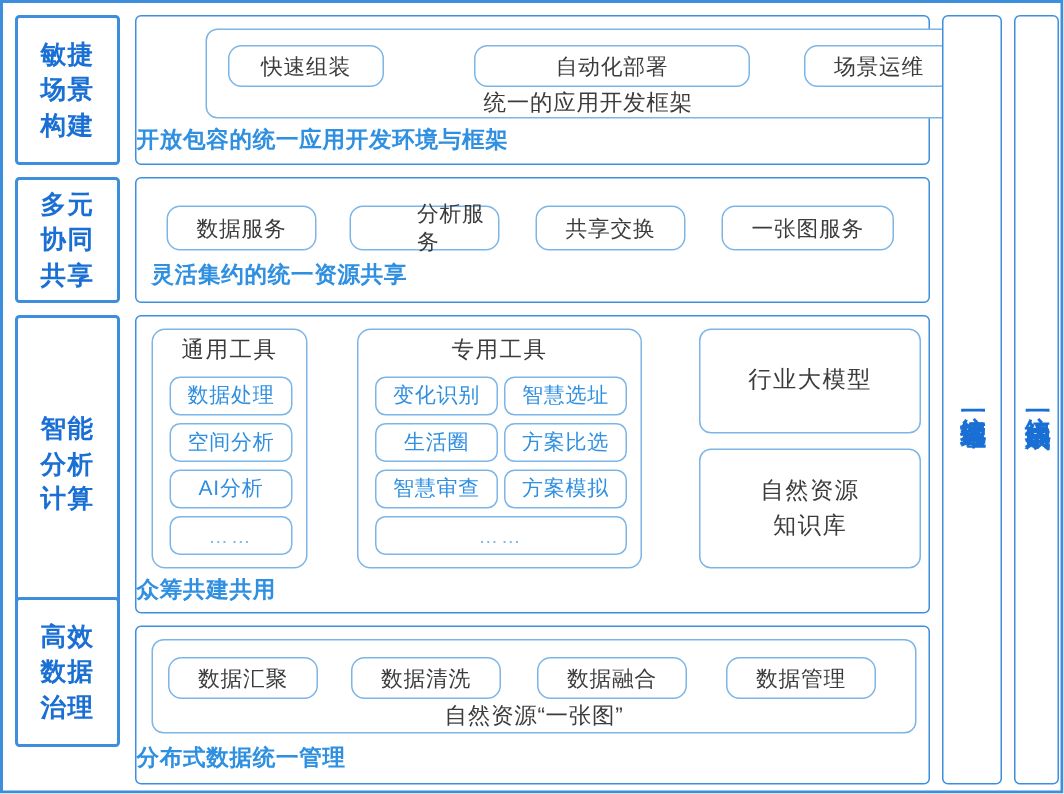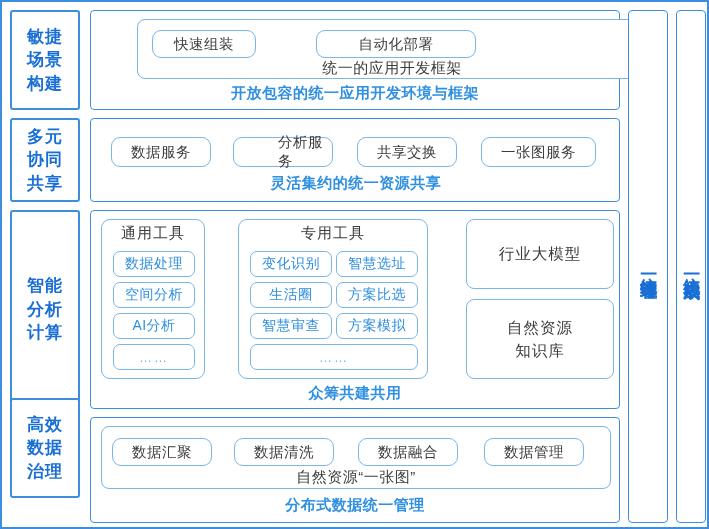--- a/index.html
+++ b/index.html
@@ -50,21 +50,20 @@
   .inner-panel{
     box-sizing:border-box;
     border:1.4px solid #7db5e6;
     border-radius:8px;
     position:absolute;
     background:#fff;
   }
   .caption{
     position:absolute;
     width:100%;
-    text-align:center;
     color:#2f8fe0;
     font-size:15px;
     font-weight:bold;
     letter-spacing:0.5px;
   }
   .sub-caption{
     position:absolute;
     width:100%;
     text-align:center;
     color:#3c3c3c;
@@ -162,22 +161,23 @@
 数据
 治理</span>
   </div>
 
   <div class="row-outer" style="left:88px;top:8px;width:530px;height:100px;">
 
     <div class="inner-panel" style="left:10px;top:8px;width:510px;height:60px;margin-left:36px;">
 
       <div class="pill" style="left:14px;top:10px;width:104px;height:28px;">快速组装</div>
 
-      <div class="pill" style="left:178px;top:10px;width:160px;height:28px;">自动化部署</div>
-
+      <div class="pill" style="left:178px;top:10px;width:184px;height:28px;">自动化部署</div>
+
+      <div class="pill" style="left:398px;top:10px;width:100px;height:28px;">场景运维</div>
 
       <div class="sub-caption" style="top:39px;">统一的应用开发框架</div>
     </div>
 
     <div class="caption" style="top:73px;">开放包容的统一应用开发环境与框架</div>
   </div>
 
   <div class="row-outer" style="left:88px;top:116px;width:530px;height:84px;">
 
     <div class="inner-panel" style="left:10px;top:7px;width:510px;height:68px;border:none;">

